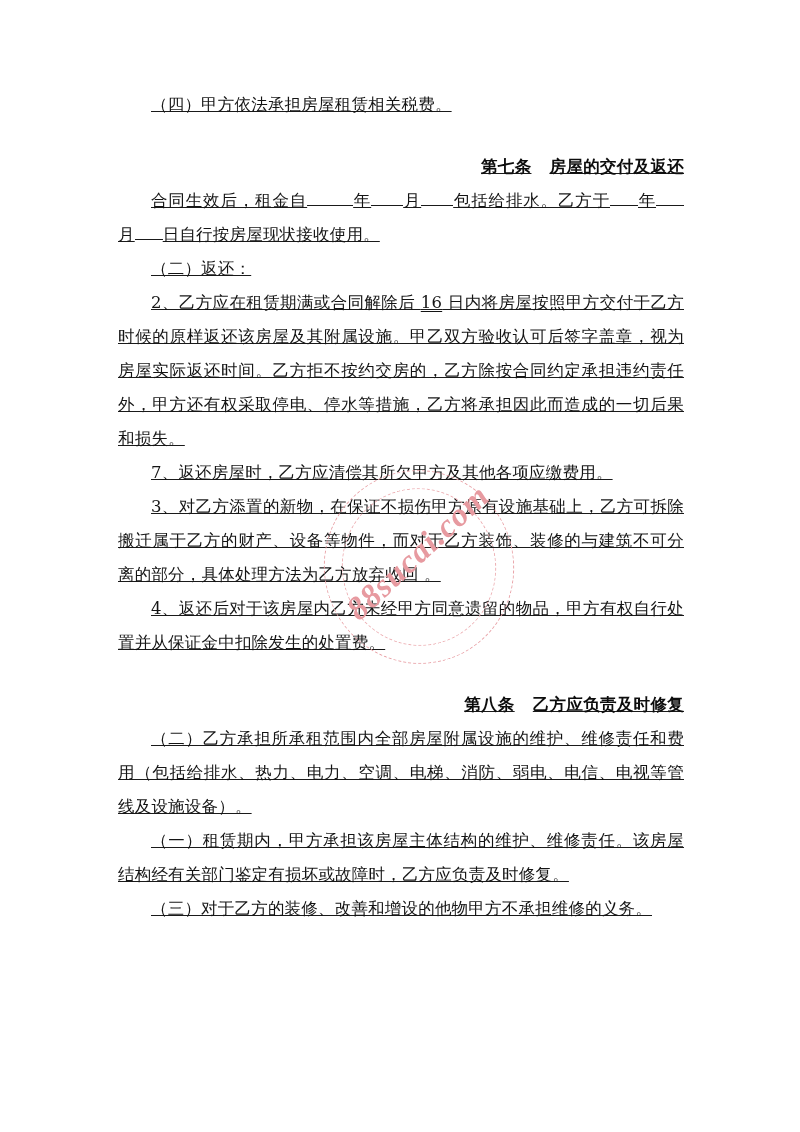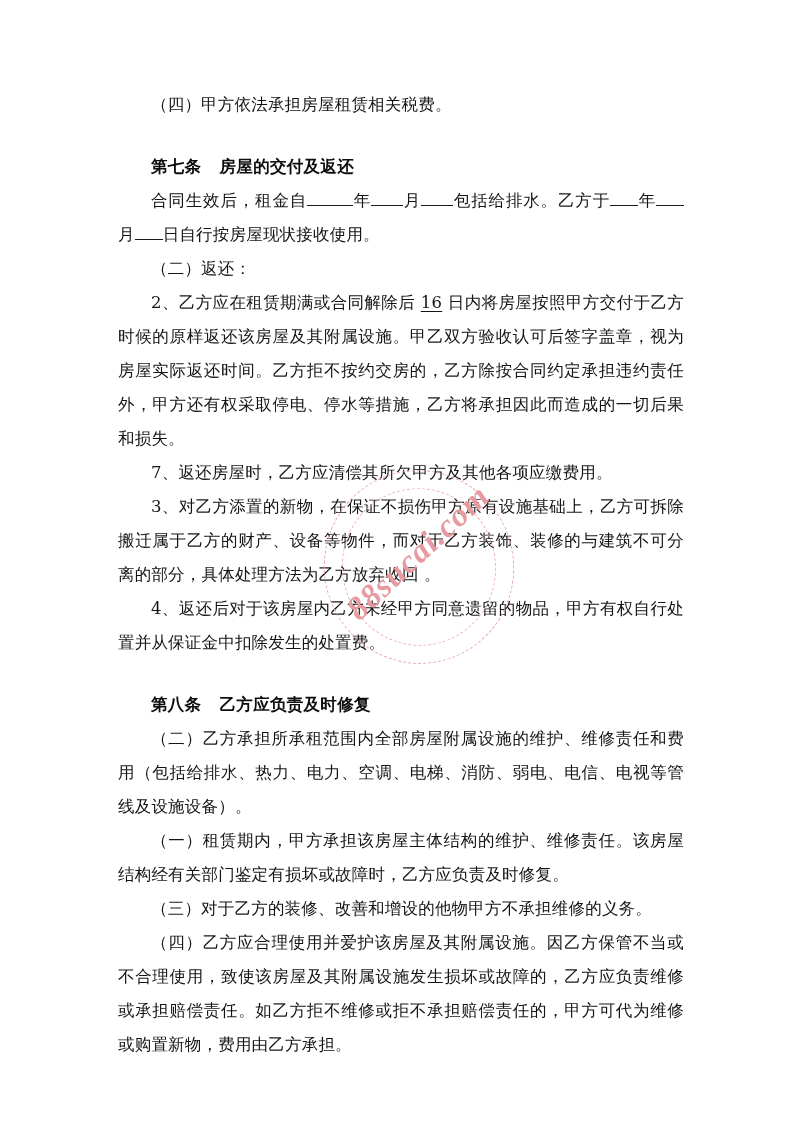--- a/index.html
+++ b/index.html
@@ -14,20 +14,21 @@
     background: #ffffff;
     overflow: hidden;
     font-family: "DejaVu Serif", "Liberation Serif", serif;
     color: #1a1a1a;
   }
   .doc-body {
     position: absolute;
     left: 118px;
     top: 88px;
     width: 566px;
+    text-decoration: underline;
   }
   .para {
     font-size: 16.5px;
     line-height: 34px;
     text-align: justify;
     text-justify: inter-ideograph;
     margin: 0;
     letter-spacing: 0.2px;
     color: #141414;
   }
@@ -35,20 +36,21 @@
     text-indent: 2em;
   }
   .heading {
     font-size: 16.5px;
     line-height: 34px;
     font-weight: bold;
     margin: 0;
     text-indent: 2em;
     letter-spacing: 0.3px;
     color: #0d0d0d;
+    text-align: right;
   }
   .heading .htitle {
     margin-left: 1.1em;
   }
   .gap-before-heading {
     margin-top: 28px;
   }
   .blank-line {
     display: inline-block;
     border-bottom: 1.4px solid #1a1a1a;
@@ -144,21 +146,20 @@
     <p class="heading gap-before-heading">
       <span>第八条</span><span class="htitle">乙方应负责及时修复</span>
     </p>
 
     <p class="para indent">（二）乙方承担所承租范围内全部房屋附属设施的维护、维修责任和费用（包括给排水、热力、电力、空调、电梯、消防、弱电、电信、电视等管线及设施设备）。</p>
 
     <p class="para indent">（一）租赁期内，甲方承担该房屋主体结构的维护、维修责任。该房屋结构经有关部门鉴定有损坏或故障时，乙方应负责及时修复。</p>
 
     <p class="para indent">（三）对于乙方的装修、改善和增设的他物甲方不承担维修的义务。</p>
 
-    <p class="para indent">（四）乙方应合理使用并爱护该房屋及其附属设施。因乙方保管不当或不合理使用，致使该房屋及其附属设施发生损坏或故障的，乙方应负责维修或承担赔偿责任。如乙方拒不维修或拒不承担赔偿责任的，甲方可代为维修或购置新物，费用由乙方承担。</p>
 
   </div>
 
   <div class="watermark">
     <div class="wm-ellipse outer"></div>
     <div class="wm-ellipse inner"></div>
     <div class="wm-text">88sucai.com</div>
   </div>
 
 </div>

